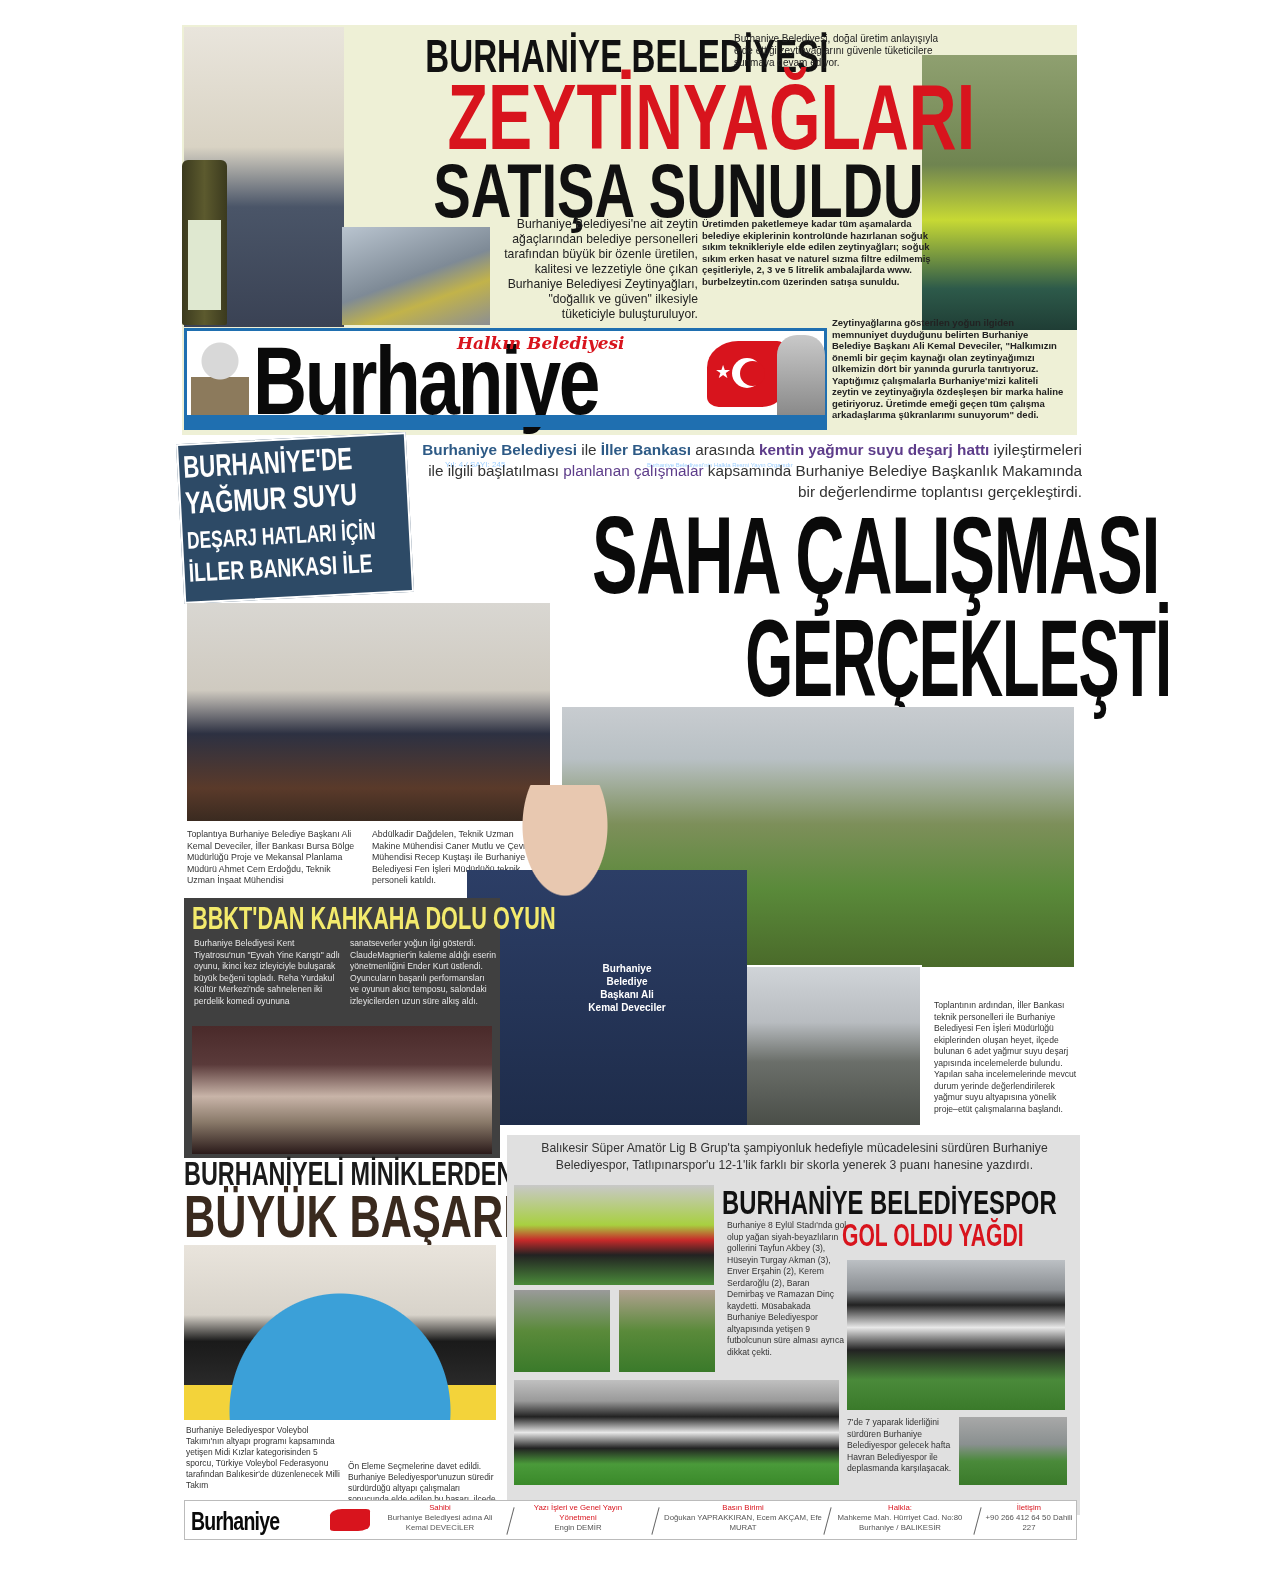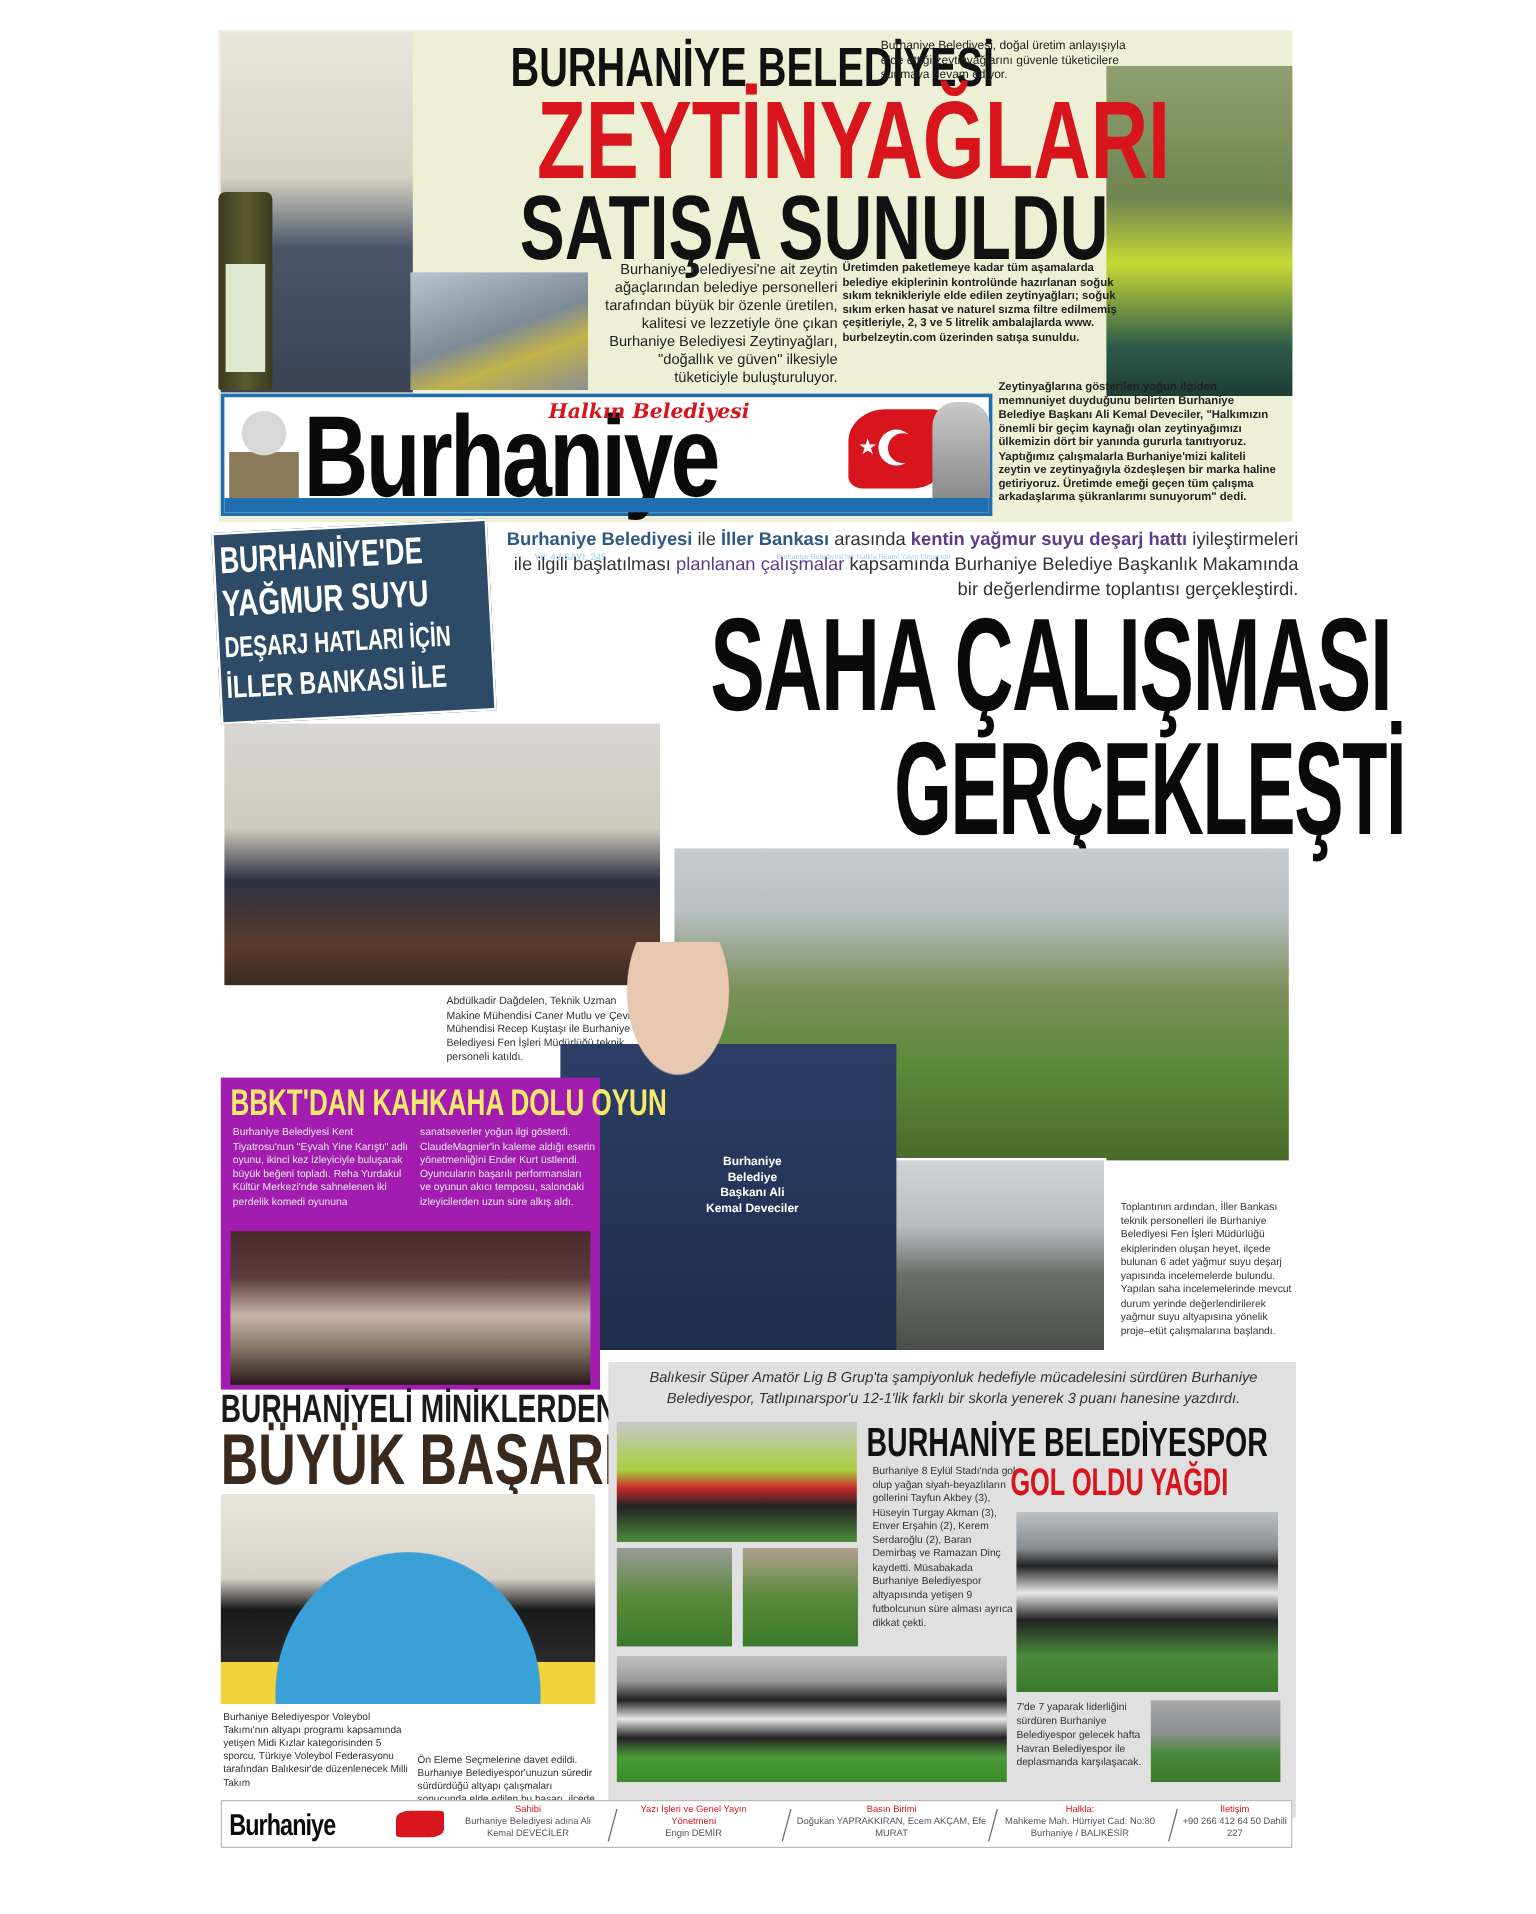--- a/index.html
+++ b/index.html
@@ -50,36 +50,36 @@
   .cap-meet1 { left: 5px; top: 804px; width: 170px; font-size: 8.8px; line-height: 11.5px; color: #333; }
   .cap-meet2 { left: 190px; top: 804px; width: 170px; font-size: 8.8px; line-height: 11.5px; color: #333; }
 
   .ph-site1 { left: 380px; top: 682px; width: 512px; height: 260px; background: linear-gradient(180deg,#c8ccd0 0%,#b8c0c4 20%,#7d8f5a 45%,#5a8a3a 70%,#4a6a2a 100%); }
   .ph-mayor2 { left: 285px; top: 760px; width: 280px; height: 340px; background: radial-gradient(ellipse at 35% 12%, #e8c8b0 0 42px, transparent 43px), linear-gradient(180deg,transparent 25%,#2c3e66 25%,#1e2c4a 100%); }
   .mayor-caption { left: 405px; top: 937px; width: 80px; font-size: 10px; line-height: 13px; color: #fff; text-align: center; font-weight: 700; }
   .ph-site2 { left: 485px; top: 940px; width: 255px; height: 162px; background: linear-gradient(180deg,#d0d4d8 0%,#b8bcc0 35%,#6b6f6a 60%,#4a4e48 100%); border: 2px solid #fff; }
   .cap-site { left: 752px; top: 975px; width: 145px; font-size: 8.6px; line-height: 11.5px; color: #333; }
 
   
-  .theatre { left: 2px; top: 873px; width: 316px; height: 260px; background: #a21caf; }
+  .theatre { left: 2px; top: 873px; width: 316px; height: 260px; background: #404040; }
   .theatre-title { left: 8px; top: 4px; font-size: 31px; font-weight: 900; color: #f3ea6c; white-space: nowrap; transform: scaleX(0.7); transform-origin: left top; line-height: 1.1; }
   .theatre-c1 { left: 10px; top: 40px; width: 150px; font-size: 8.6px; line-height: 11.5px; color: #e6e6e6; }
   .theatre-c2 { left: 166px; top: 40px; width: 146px; font-size: 8.6px; line-height: 11.5px; color: #e6e6e6; }
   .ph-stage { left: 8px; top: 128px; width: 300px; height: 128px; background: linear-gradient(180deg,#4a2a2a 0%,#5a3a3a 30%,#c8b4a8 55%,#8a7a6a 75%,#2a1a1a 100%); }
 
   
   .mini-h1 { left: 2px; top: 1132px; font-size: 33px; font-weight: 900; color: #1a1a1a; white-space: nowrap; transform: scaleX(0.71); transform-origin: left top; line-height: 1; }
   .mini-h2 { left: 2px; top: 1162px; font-size: 60px; font-weight: 900; color: #3a2a1e; white-space: nowrap; transform: scaleX(0.72); transform-origin: left top; line-height: 1; }
   .ph-volley { left: 2px; top: 1220px; width: 312px; height: 175px; background: radial-gradient(ellipse at 50% 95%, #3ba0d8 0 110px, transparent 111px), linear-gradient(180deg,#e9e4dc 0%,#d8d3ca 40%,#1a1a1a 55%,#2a2a2a 80%,#f3d33a 80%,#f3d33a 100%); }
   .cap-v1 { left: 4px; top: 1400px; width: 155px; font-size: 8.4px; line-height: 11px; color: #333; }
   .cap-v2 { left: 166px; top: 1400px; width: 150px; font-size: 8.4px; line-height: 11px; color: #333; margin-top: 36px; }
 
   
   .foot-box { left: 325px; top: 1110px; width: 573px; height: 380px; background: #e0e0e0; }
-  .foot-lead { left: 330px; top: 1115px; width: 565px; font-size: 12.2px; line-height: 17px; text-align: center; color: #333; font-style: italic; }
+  .foot-lead { left: 330px; top: 1115px; width: 565px; font-size: 12.2px; line-height: 17px; text-align: center; color: #333; }
   .ph-ref { left: 332px; top: 1160px; width: 200px; height: 100px; background: linear-gradient(180deg,#c8c8c8 0%,#a8d040 40%,#c82a2a 55%,#222 70%,#4a8a3a 100%); }
   .ph-f1 { left: 332px; top: 1265px; width: 96px; height: 82px; background: linear-gradient(180deg,#9a9a9a 0%,#5a8a3a 50%,#3a7a2a 100%); }
   .ph-f2 { left: 437px; top: 1265px; width: 96px; height: 82px; background: linear-gradient(180deg,#b0a090 0%,#5a8a3a 50%,#3a7a2a 100%); }
   .foot-h1 { left: 540px; top: 1160px; font-size: 34px; font-weight: 900; color: #111; white-space: nowrap; transform: scaleX(0.7); transform-origin: left top; line-height: 1; }
   .foot-h2 { left: 660px; top: 1194px; font-size: 32px; font-weight: 900; color: #d8141d; white-space: nowrap; transform: scaleX(0.66); transform-origin: left top; line-height: 1; }
   .foot-body { left: 545px; top: 1195px; width: 120px; font-size: 8.6px; line-height: 11.5px; color: #333; }
   .ph-team1 { left: 665px; top: 1235px; width: 218px; height: 150px; background: linear-gradient(180deg,#bcc0c4 0%,#8a8e92 20%,#222 30%,#e8e8e8 45%,#222 60%,#4a8a3a 80%,#3a7a2a 100%); }
   .ph-team2 { left: 332px; top: 1355px; width: 325px; height: 105px; background: linear-gradient(180deg,#c0c0c0 0%,#9a9a9a 20%,#222 35%,#e8e8e8 50%,#222 65%,#4a9a3a 80%,#3a8a2a 100%); }
   .foot-body2 { left: 665px; top: 1392px; width: 105px; font-size: 8.6px; line-height: 11.5px; color: #333; }
   .ph-action { left: 777px; top: 1392px; width: 108px; height: 68px; background: linear-gradient(180deg,#a8a8a8 0%,#8a9090 40%,#4a8a3a 65%,#3a7a2a 100%); }
@@ -137,20 +137,21 @@
   </div>
 
   <div class="abs lead-main">
     <span class="hl">Burhaniye Belediyesi</span><span> ile </span><span class="hl">İller Bankası</span><span> arasında </span><span class="hl" style="color:#5d3c8a;">kentin yağmur suyu deşarj hattı</span><span> iyileştirmeleri ile ilgili başlatılması </span><span class="hl" style="color:#5d3c8a;font-weight:400;">planlanan çalışmalar</span><span> kapsamında Burhaniye Belediye Başkanlık Makamında bir değerlendirme toplantısı gerçekleştirdi.</span>
   </div>
 
   <div class="abs saha">SAHA ÇALIŞMASI</div>
   <div class="abs gercek">GERÇEKLEŞTİ</div>
 
   <div class="abs photo ph-meeting"></div>
+  <div class="abs cap-meet1">Toplantıya Burhaniye Belediye Başkanı Ali Kemal Deveciler, İller Bankası Bursa Bölge Müdürlüğü Proje ve Mekansal Planlama Müdürü Ahmet Cem Erdoğdu, Teknik Uzman İnşaat Mühendisi</div>
   <div class="abs cap-meet2">Abdülkadir Dağdelen, Teknik Uzman Makine Mühendisi Caner Mutlu ve Çevre Mühendisi Recep Kuştaşı ile Burhaniye Belediyesi Fen İşleri Müdürlüğü teknik personeli katıldı.</div>
 
   <div class="abs photo ph-site1"></div>
   <div class="abs photo ph-site2"></div>
   <div class="abs ph-mayor2"></div>
   <div class="abs mayor-caption">Burhaniye Belediye Başkanı Ali Kemal Deveciler</div>
   <div class="abs cap-site">Toplantının ardından, İller Bankası teknik personelleri ile Burhaniye Belediyesi Fen İşleri Müdürlüğü ekiplerinden oluşan heyet, ilçede bulunan 6 adet yağmur suyu deşarj yapısında incelemelerde bulundu. Yapılan saha incelemelerinde mevcut durum yerinde değerlendirilerek yağmur suyu altyapısına yönelik proje–etüt çalışmalarına başlandı.</div>
 
   <div class="abs theatre">
     <div class="abs theatre-title">BBKT'DAN KAHKAHA DOLU OYUN</div>

